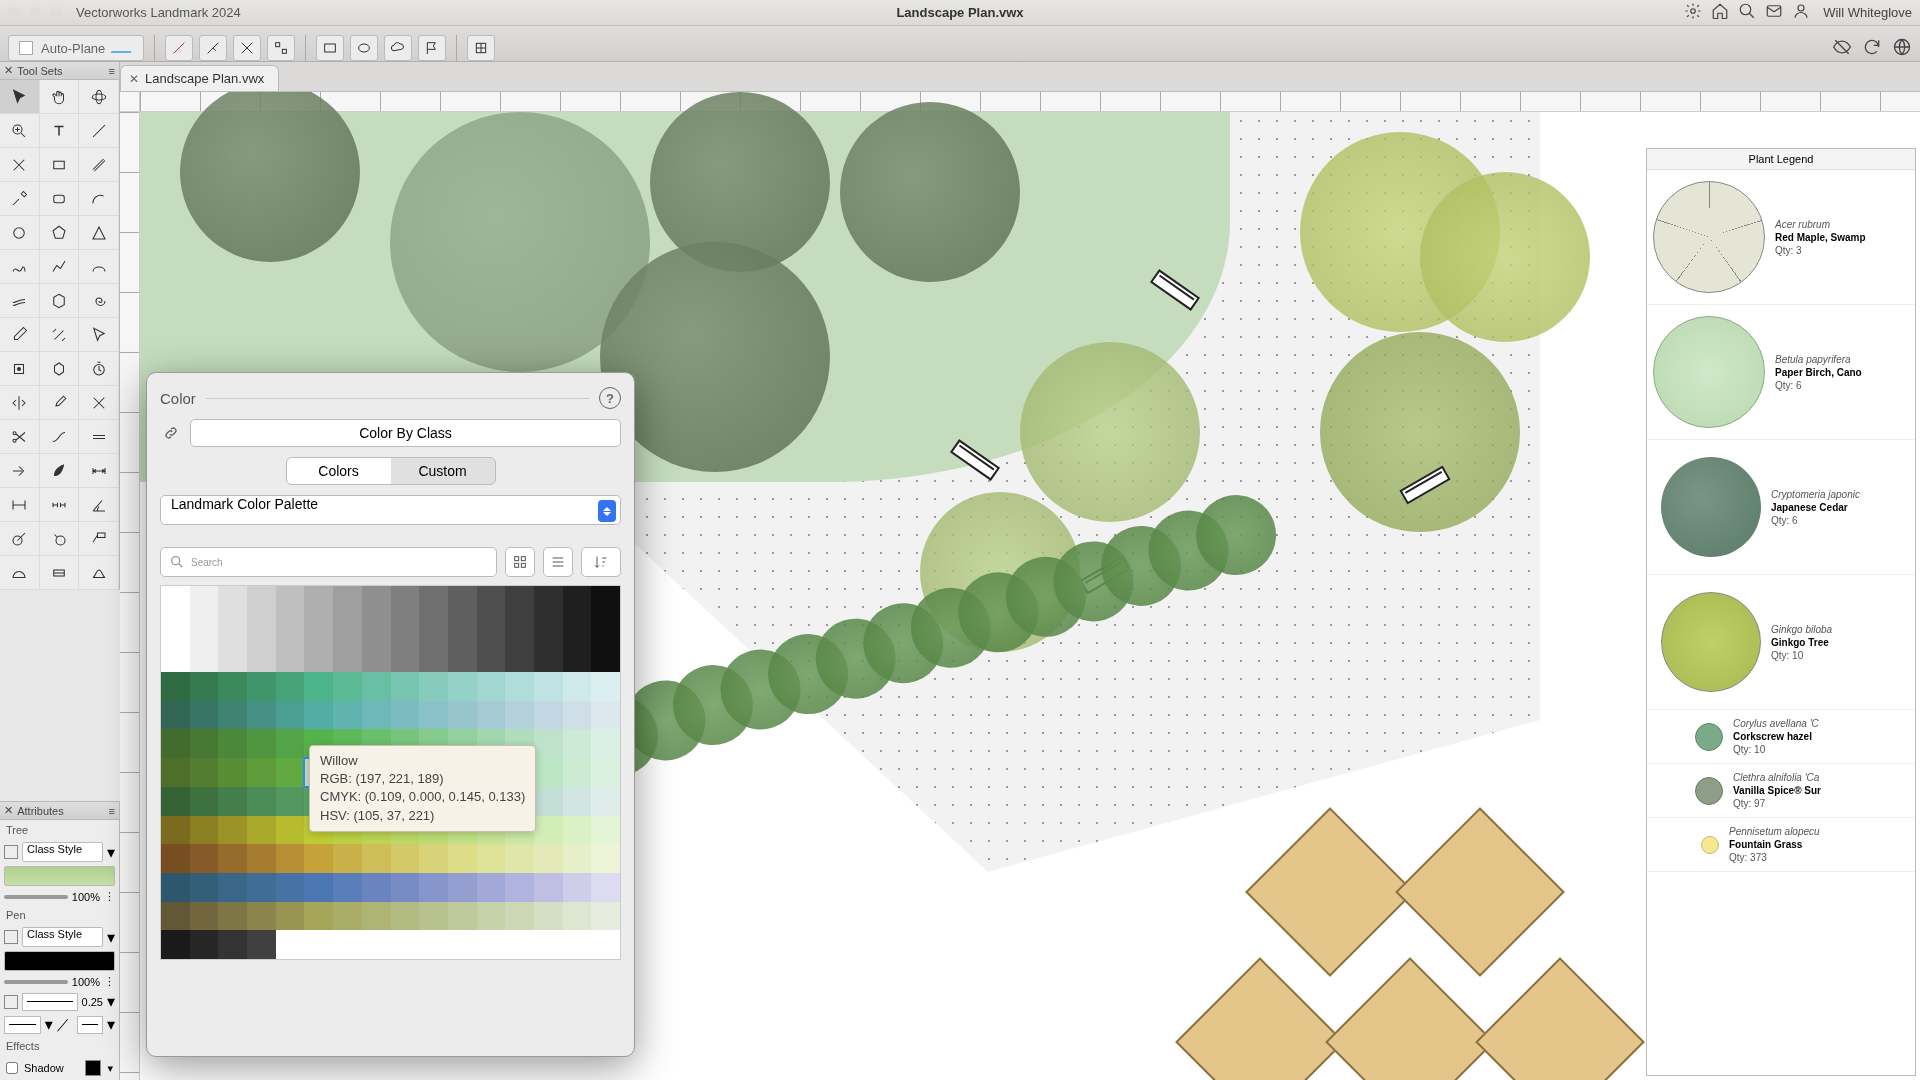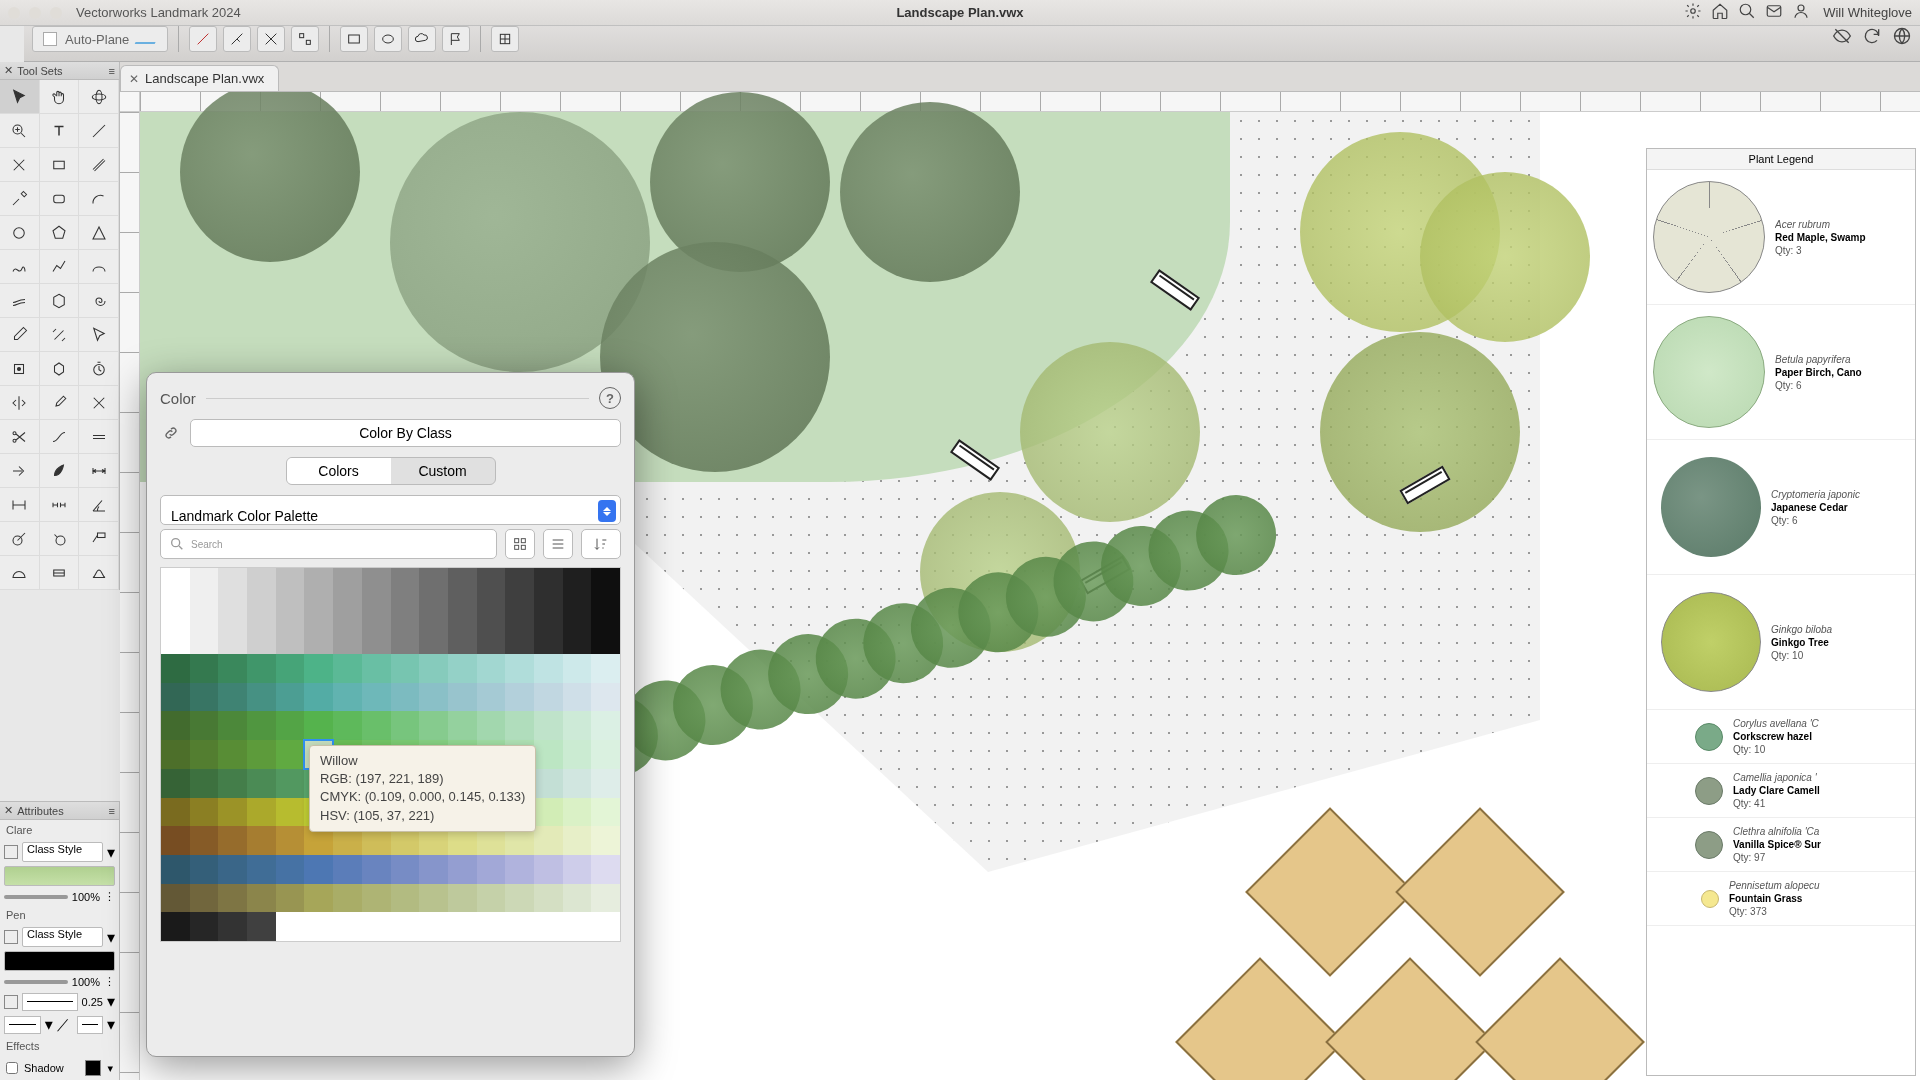--- a/index.html
+++ b/index.html
@@ -9,21 +9,21 @@
 .titlebar { height: 26px; background: linear-gradient(#e8e6e4, #dcdad8); display: flex; align-items: center; padding: 0 8px; border-bottom: 1px solid #c0c0c0; position: relative; }
 .traffic-lights { display: flex; gap: 9px; }
 .traffic-light { width: 12px; height: 12px; border-radius: 50%; background: #e0ddd8; }
 .app-name { margin-left: 14px; font-size: 13px; color: #555; }
 .doc-title { position: absolute; left: 50%; transform: translateX(-50%); font-size: 13px; font-weight: 600; color: #333; }
 .titlebar-right { margin-left: auto; display: flex; align-items: center; gap: 9px; font-size: 13px; color: #444; }
 .titlebar-right svg { width: 18px; height: 18px; fill: none; stroke: #444; stroke-width: 1.6; }
 .username { margin-left: 4px; }
 
 
-.toolbar { height: 36px; background: linear-gradient(#e0dedd, #d2d0ce); border-bottom: 1px solid #b0b0b0; display: flex; align-items: flex-start; padding: 0 8px; gap: 6px; margin-left: 24px; }
+.toolbar { height: 36px; background: linear-gradient(#e0dedd, #d2d0ce); border-bottom: 1px solid #b0b0b0; display: flex; align-items: flex-end; padding: 0 8px; gap: 6px; }
 .auto-plane { display: flex; align-items: center; gap: 8px; background: #ececec; border: 1px solid #bbb; border-radius: 3px; padding: 2px 10px; font-size: 13px; color: #666; height: 26px; }
 .auto-plane .swatch { width: 14px; height: 14px; background: #fff; border: 1px solid #aaa; }
 .auto-plane .plane-icon { width: 20px; height: 10px; border-bottom: 2px solid #6ab0e0; transform: skewX(-25deg); }
 .toolbar-sep { width: 1px; height: 26px; background: #aaa; margin: 0 4px; }
 .tool-btn { width: 28px; height: 26px; border: 1px solid #bbb; background: #ececec; border-radius: 3px; display: flex; align-items: center; justify-content: center; }
 .tool-btn svg { width: 16px; height: 16px; fill: none; stroke: #333; stroke-width: 1.5; }
 .toolbar-right { margin-left: auto; display: flex; gap: 10px; align-items: center; }
 .toolbar-right svg { width: 20px; height: 20px; fill: none; stroke: #444; stroke-width: 1.6; }
 
 
@@ -101,21 +101,21 @@
 .cp-header { display: flex; align-items: center; margin-bottom: 10px; }
 .cp-header .title { font-size: 15px; color: #555; }
 .cp-header .line { flex: 1; height: 1px; background: #ccc; margin: 0 10px; }
 .cp-header .help { width: 22px; height: 22px; border-radius: 50%; border: 1.5px solid #666; display: flex; align-items: center; justify-content: center; font-size: 13px; font-weight: 600; color: #666; }
 .cp-bar { display: flex; align-items: center; gap: 8px; margin-bottom: 10px; }
 .cp-bar .link-icon { width: 22px; height: 22px; display: flex; align-items: center; justify-content: center; }
 .cp-bar .cbc { flex: 1; height: 28px; background: #fff; border: 1px solid #bbb; border-radius: 5px; display: flex; align-items: center; justify-content: center; font-size: 14px; }
 .seg { display: flex; width: 210px; margin: 0 auto 10px; border: 1px solid #bbb; border-radius: 6px; overflow: hidden; background: #e0e0e0; }
 .seg div { flex: 1; text-align: center; padding: 5px 0; font-size: 14px; }
 .seg div.active { background: #fff; }
-.palette-select { display: flex; align-items: flex-end; height: 30px; background: #fff; border: 1px solid #bbb; border-radius: 5px; padding: 0 10px; font-size: 14px; margin-bottom: 4px; position: relative; }
+.palette-select { display: flex; align-items: flex-start; height: 30px; background: #fff; border: 1px solid #bbb; border-radius: 5px; padding: 0 10px; font-size: 14px; margin-bottom: 22px; position: relative; }
 .palette-select .caret { position: absolute; right: 4px; top: 4px; width: 18px; height: 22px; background: #3574f0; border-radius: 4px; display: flex; flex-direction: column; align-items: center; justify-content: center; gap: 1px; }
 .palette-select .caret::before, .palette-select .caret::after { content: ''; border: 4px solid transparent; }
 .palette-select .caret::before { border-bottom-color: #fff; }
 .palette-select .caret::after { border-top-color: #fff; }
 .cp-controls { display: flex; align-items: center; gap: 8px; margin-bottom: 8px; }
 .search-box { flex: 1; display: flex; align-items: center; height: 30px; background: #fff; border: 1px solid #bbb; border-radius: 5px; padding: 0 8px; gap: 6px; font-size: 10px; color: #999; }
 .view-btn { width: 30px; height: 30px; border: 1px solid #bbb; border-radius: 5px; background: #fff; display: flex; align-items: center; justify-content: center; }
 .view-btn svg { width: 16px; height: 16px; fill: none; stroke: #555; stroke-width: 1.5; }
 .swatch-grid { display: grid; grid-template-columns: repeat(16, 1fr); gap: 0; border: 1px solid #ccc; background: #fff; }
 .swatch-grid .sw { aspect-ratio: 1; }
@@ -477,21 +477,21 @@
       </div>
   </div>
 </div>
 
 <div class="attributes">
   <div class="palette-header">
     <span class="closebtn">✕</span>
     <span>Attributes</span>
     <span class="menu">≡</span>
   </div>
-  <div class="attr-section">Clare</div>
+  <div class="attr-section">Tree</div>
   <div class="attr-row">
     <span style="width:14px;height:14px;border:1px solid #888;"></span>
     <div class="attr-dropdown">Class Style</div>
     <span>▾</span>
   </div>
   <div class="swatch-row swatch-green"></div>
   <div class="pct-row">
     <div class="bar"></div>
     <span>100%</span>
     <span>⋮</span>
@@ -621,28 +621,20 @@
             <div class="common">Ginkgo Tree</div>
             <div class="qty">Qty:  10</div>
           </div>
       </div>
       <div class="legend-item small">
         <div class="legend-symbol s5"></div>
         <div class="legend-text">
             <div class="latin">Corylus avellana 'C</div>
             <div class="common">Corkscrew hazel</div>
             <div class="qty">Qty:  10</div>
-          </div>
-      </div>
-      <div class="legend-item small">
-        <div class="legend-symbol s6"></div>
-        <div class="legend-text">
-            <div class="latin">Camellia japonica '</div>
-            <div class="common">Lady Clare Camell</div>
-            <div class="qty">Qty:  41</div>
           </div>
       </div>
       <div class="legend-item small">
         <div class="legend-symbol s6"></div>
         <div class="legend-text">
             <div class="latin">Clethra alnifolia 'Ca</div>
             <div class="common">Vanilla Spice® Sur</div>
             <div class="qty">Qty:  97</div>
           </div>
       </div>

